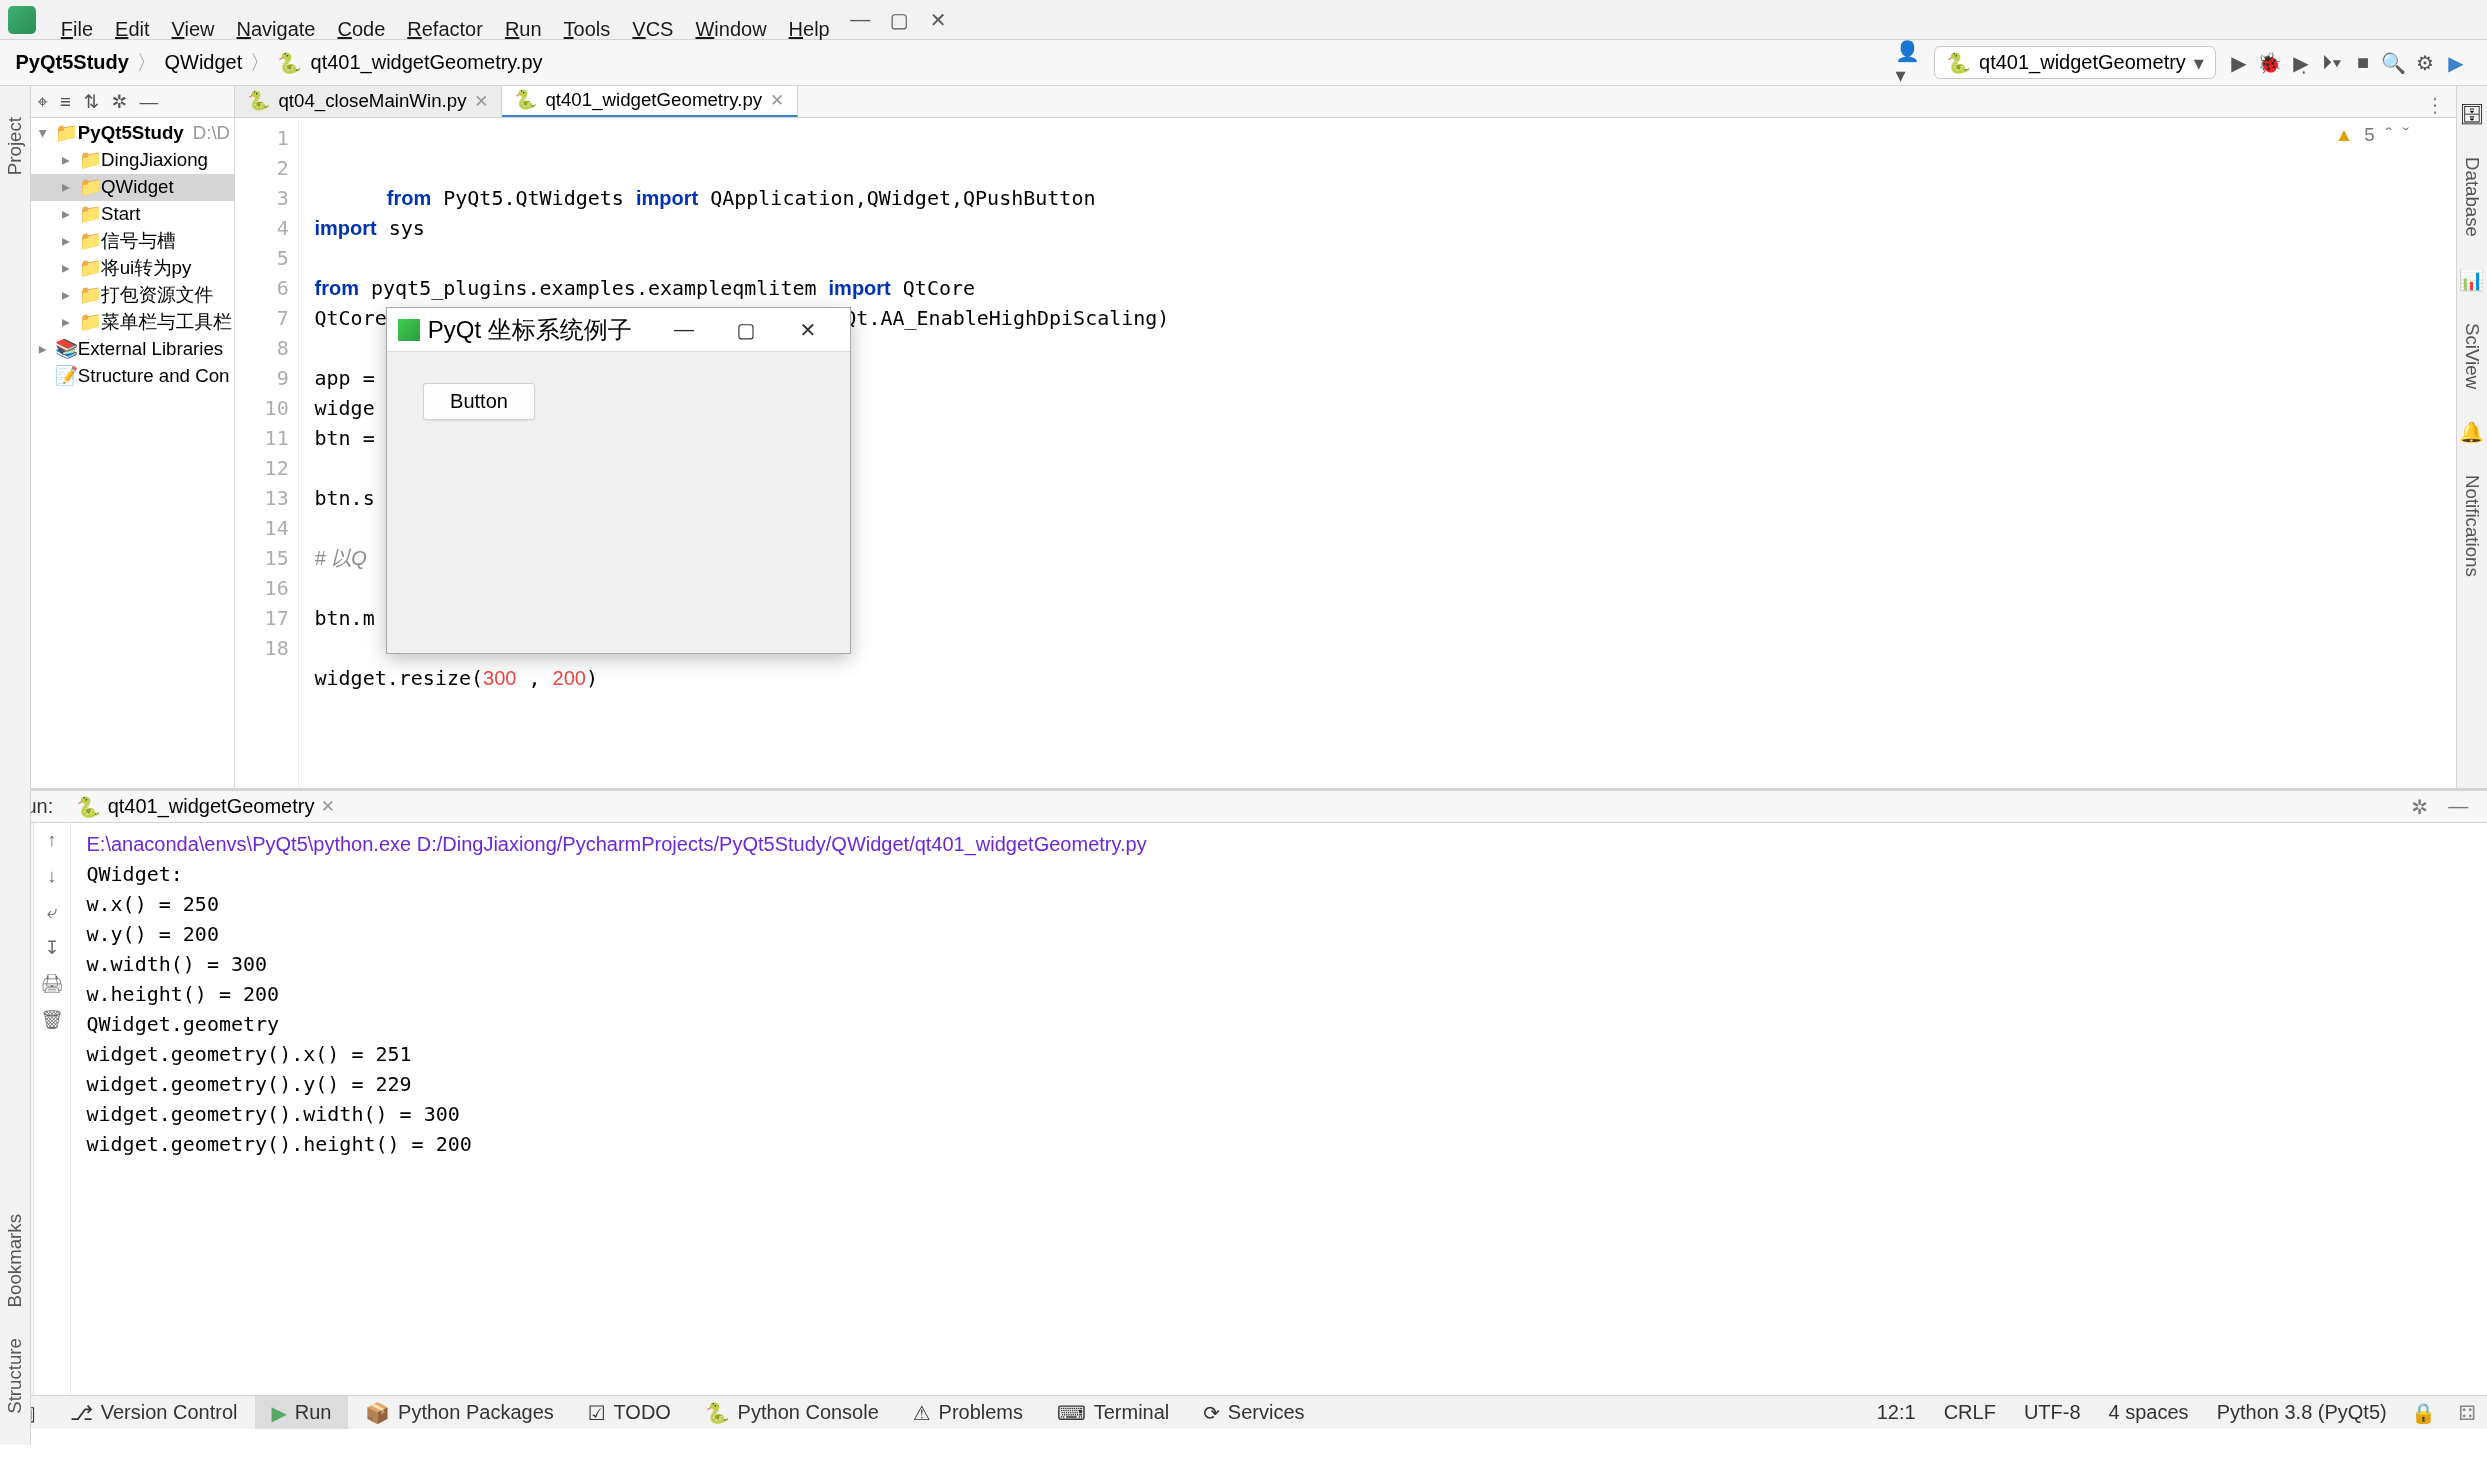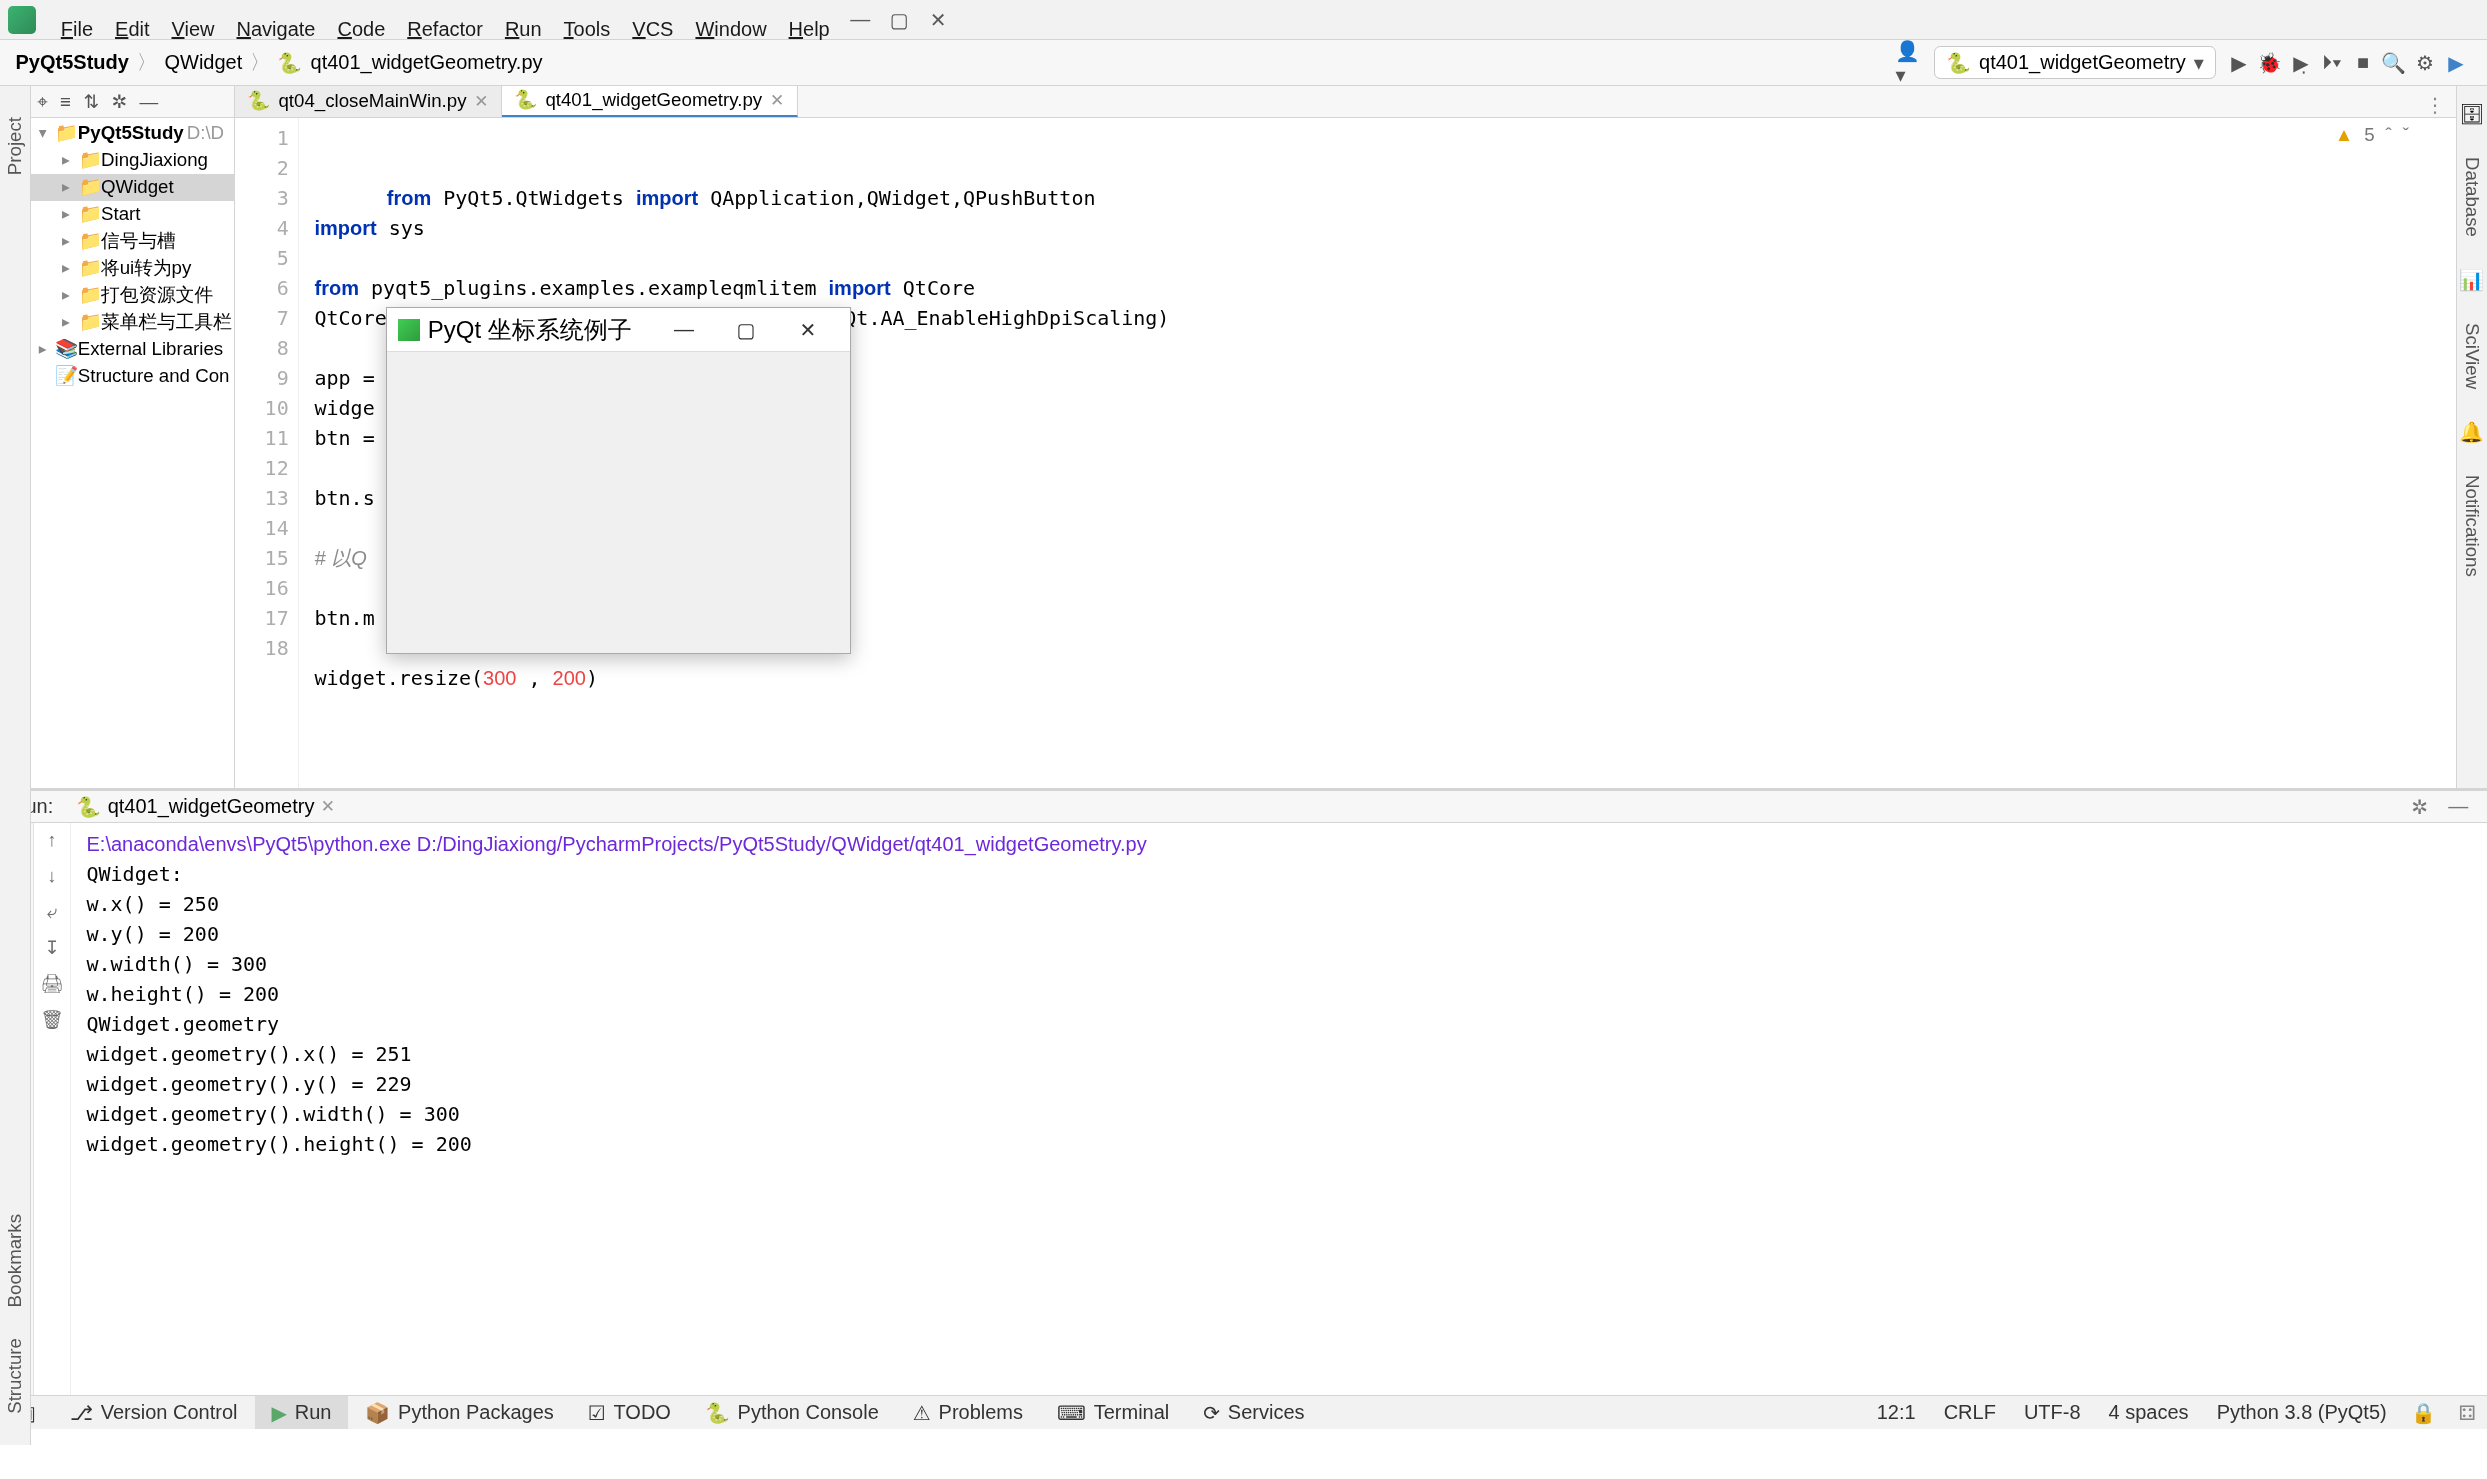--- a/index.html
+++ b/index.html
@@ -25,21 +25,21 @@
 .main { display:flex; height:702px; }
 .left-strip { width:31px; background:#f2f2f2; border-right:0.8px solid #d4d4d4; display:flex; flex-direction:column; align-items:center; padding-top:31px; gap:31px; }
 .left-strip .vlabel { writing-mode:vertical-rl; transform:rotate(180deg); font-size:18.7px; color:#555; }
 .project-tree { width:204px; background:#fff; border-right:0.8px solid #d4d4d4; display:flex; flex-direction:column; overflow:hidden; }
 .tree-toolbar { height:32px; background:#f7f7f7; border-bottom:0.8px solid #d4d4d4; display:flex; align-items:center; gap:12.4px; padding:0 6.2px; color:#555; font-size:18.7px; }
 .tree-body { flex:1; overflow:hidden; padding-top:1.6px; }
 .tree-row { display:flex; align-items:center; height:27px; padding-left:7.8px; font-size:18.7px; white-space:nowrap; overflow:hidden; }
 .tree-row .expander { width:17px; color:#888; font-size:15.5px; }
 .tree-row .ticon { width:22px; text-align:center; }
 .tree-row.sel { background:#d5d5d5; }
-.tree-row .dim { color:#999; margin-left:3px; }
+.tree-row .dim { color:#999; margin-left:9px; }
 .tree-row.indent { padding-left:31px; }
 .tree-row.lib .ticon { color:#cc7832; }
 .editor-area { flex:1; display:flex; flex-direction:column; overflow:hidden; }
 .tabs { height:32px; background:#f7f7f7; border-bottom:0.8px solid #d4d4d4; display:flex; align-items:flex-end; }
 .tab { height:32px; display:flex; align-items:center; gap:7.8px; padding:0 12.4px; border-right:0.8px solid #d4d4d4; font-size:18.7px; background:#ececec; }
 .tab.active { background:#fff; border-bottom:2.3px solid #4083c9; }
 .tab .close { color:#999; font-size:17px; }
 .tab .picon { color:#4b8bbe; }
 .tabs .more { margin-left:auto; padding:0 11px; color:#888; }
 .code { flex:1; display:flex; overflow:hidden; background:#fff; position:relative; }
@@ -354,14 +354,17 @@
 </div>
 
 <div class="qt-window">
   <div class="qt-titlebar">
     <div class="qicon"></div>
     <div class="qtitle">PyQt 坐标系统例子</div>
     <div class="qbtn">—</div>
     <div class="qbtn">▢</div>
     <div class="qbtn">✕</div>
   </div>
+  <div class="qt-body">
+    <div class="qt-button">Button</div>
+  </div>
 </div>
 
 
 </body></html>

